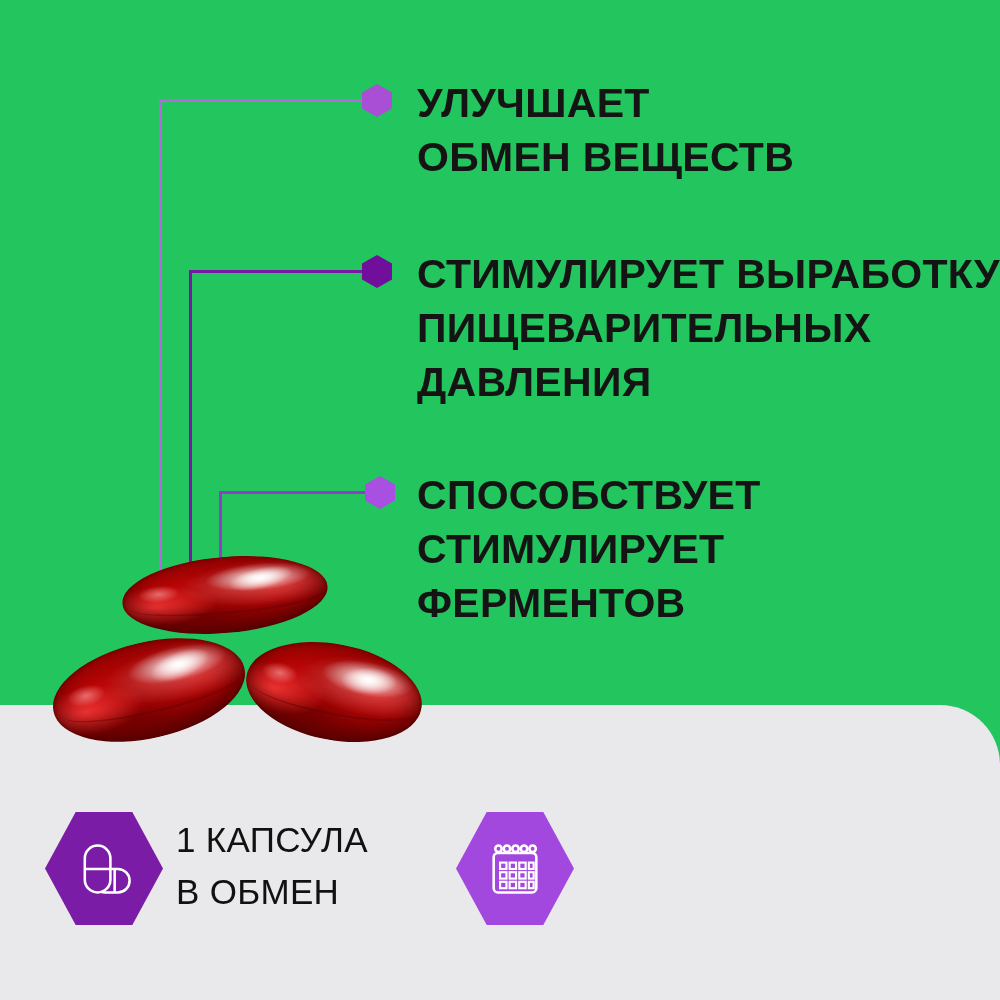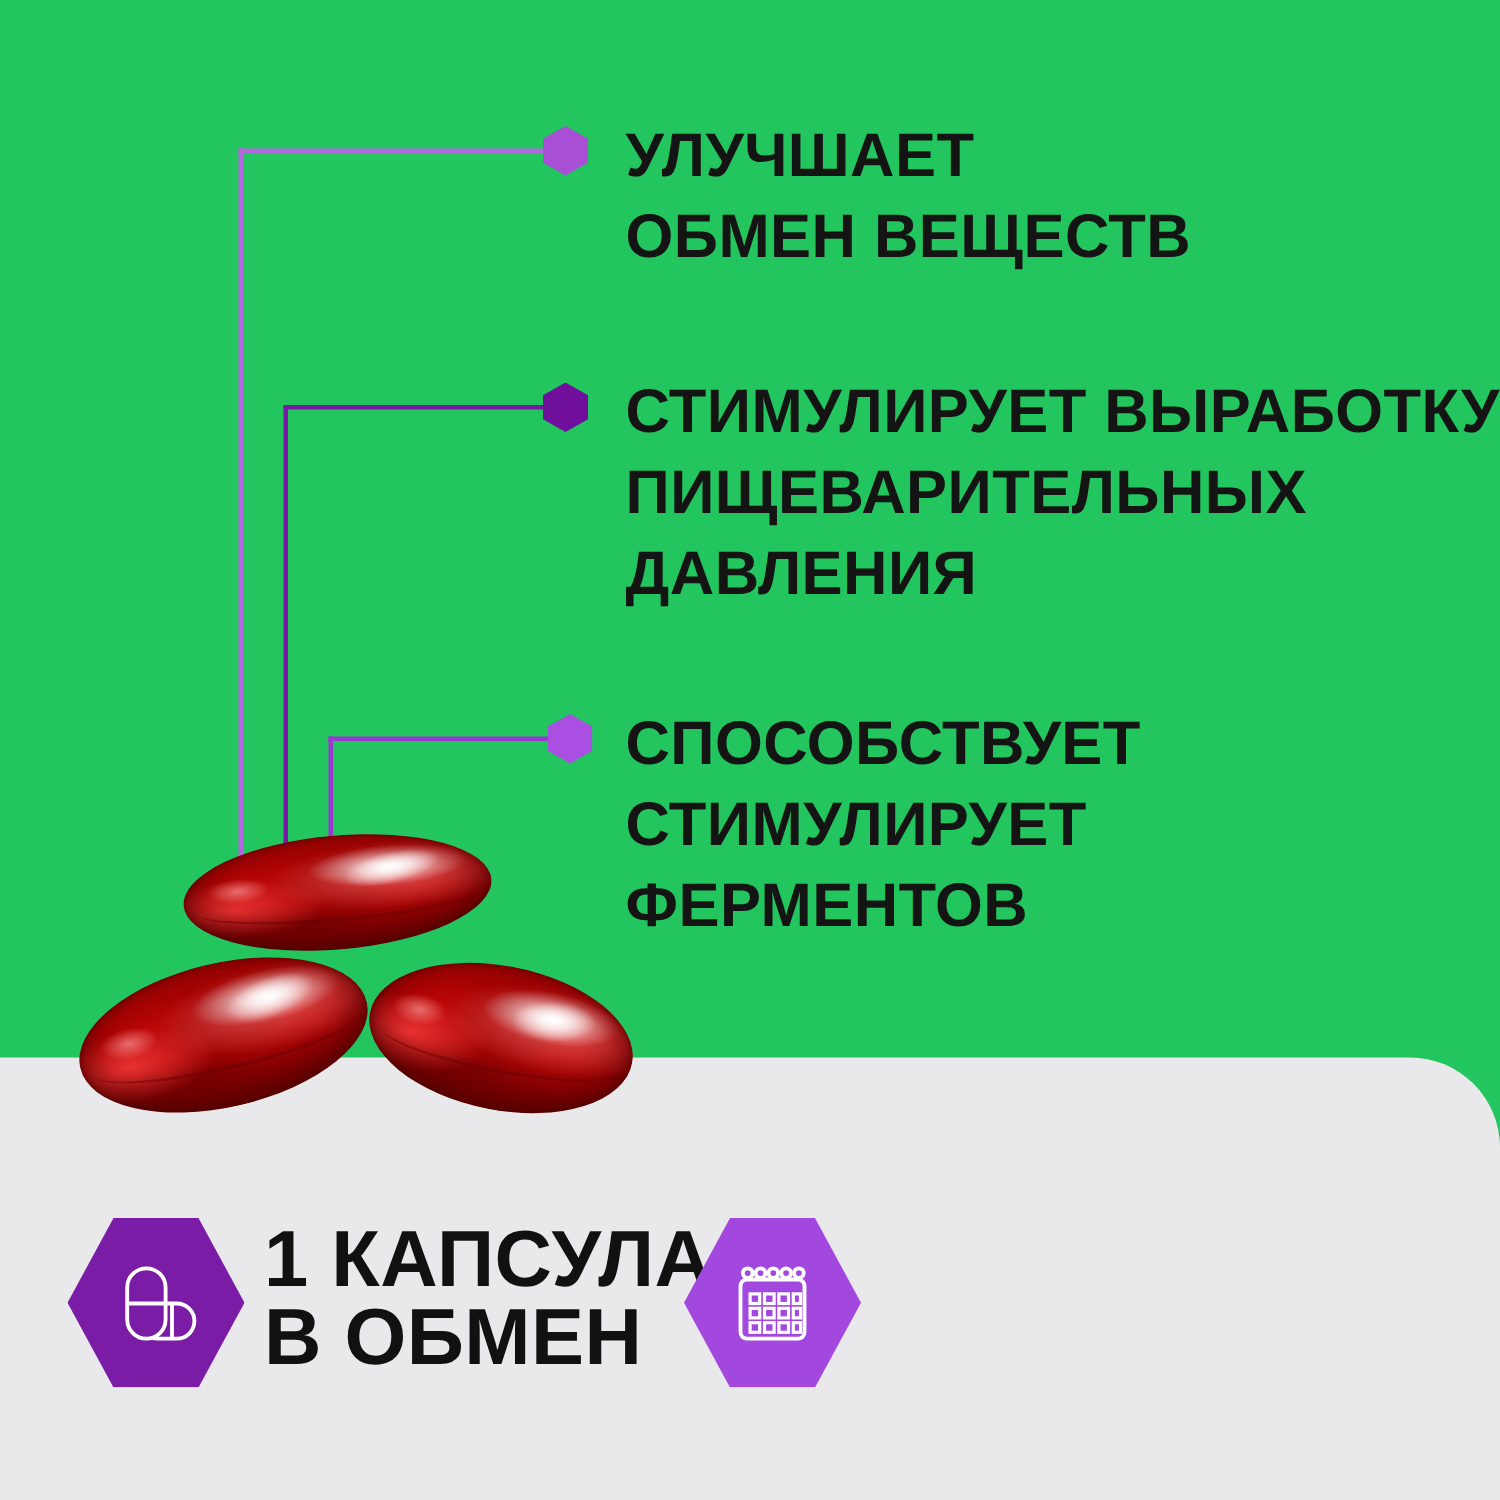--- a/index.html
+++ b/index.html
@@ -41,22 +41,22 @@
     background:radial-gradient(ellipse at center, rgba(255,180,180,.55) 0%, rgba(255,180,180,0) 70%);}
   .capsule .seam{position:absolute;left:4%;top:40%;width:92%;height:32%;border-radius:50%;
     border-bottom:2px solid rgba(90,0,0,.4);}
 
   
   .foot-hex{position:absolute;width:118px;height:113px;z-index:6;
     clip-path:polygon(26% 0%,74% 0%,100% 50%,74% 100%,26% 100%,0% 50%);
     display:flex;align-items:center;justify-content:center;}
   .foot-hex svg{display:block;}
 
-  .foot-text{position:absolute;z-index:6;color:#111;font-size:53px;line-height:52px;
-    font-weight:700;letter-spacing:.3px;white-space:nowrap;}
+  .foot-text{position:absolute;z-index:6;color:#111;font-size:35px;line-height:52px;
+    font-weight:400;letter-spacing:.3px;white-space:nowrap;}
 </style>
 </head>
 <body>
 
 <div class="stage">
 
   <div class="conn" style="left: 159px; top: 99px; width: 210px; height: 3px; background-color: rgb(180, 104, 224);"></div>
   <div class="conn" style="left: 159px; top: 99px; width: 3px; height: 478px; background-color: rgb(180, 104, 224);"></div>
 
   <div class="conn" style="left: 189px; top: 270px; width: 180px; height: 3px; background-color: rgb(122, 23, 165);"></div>

